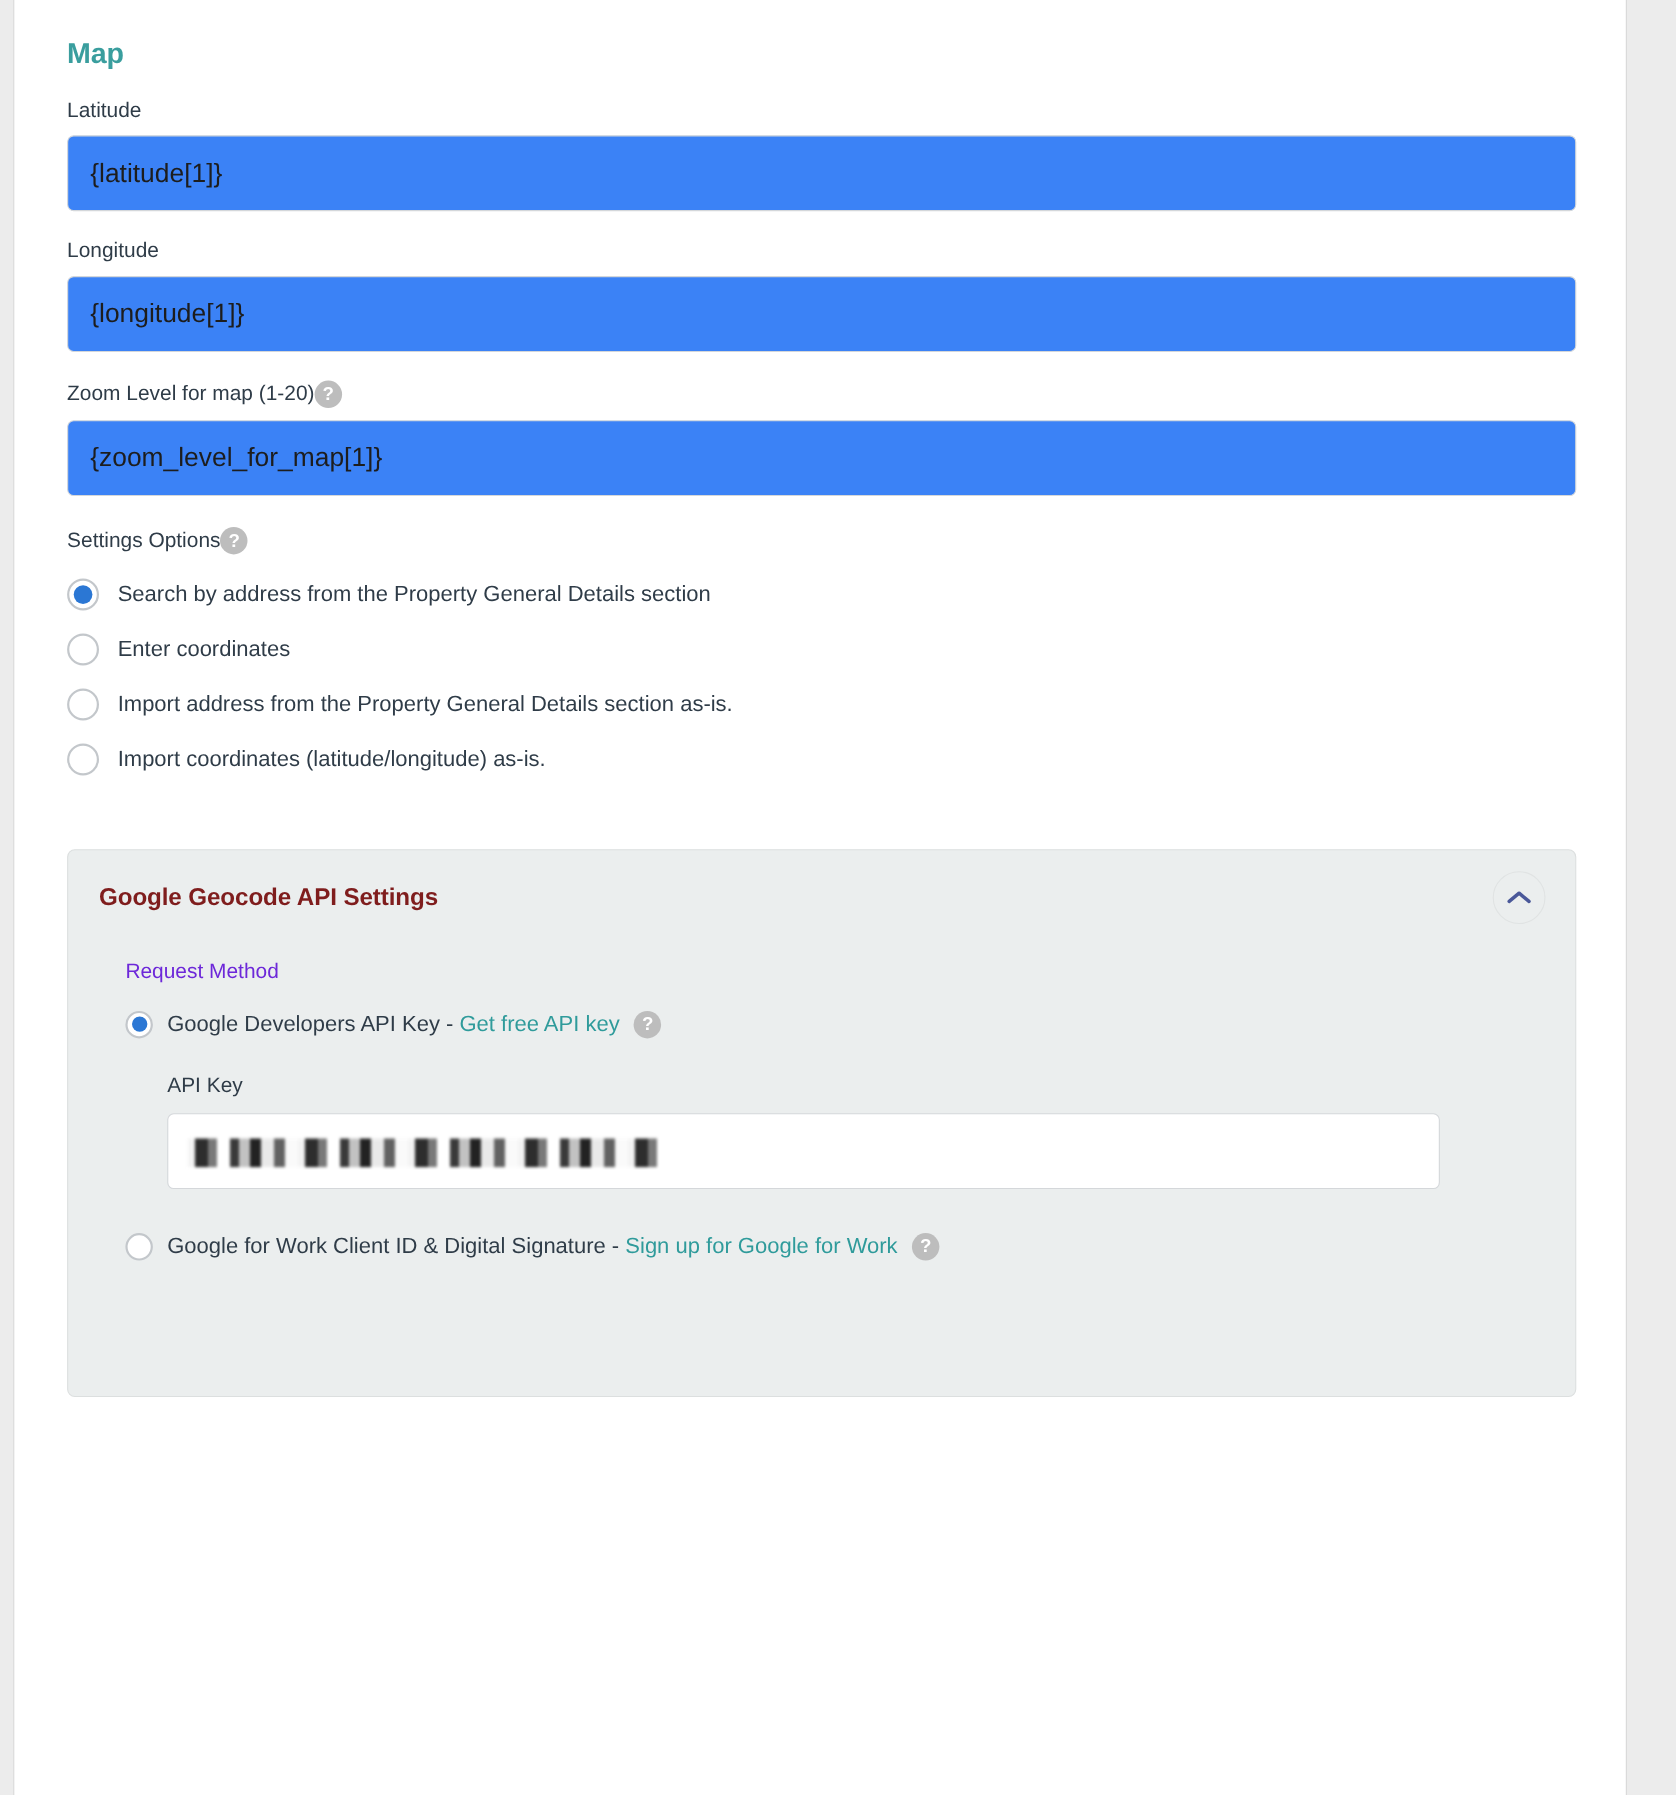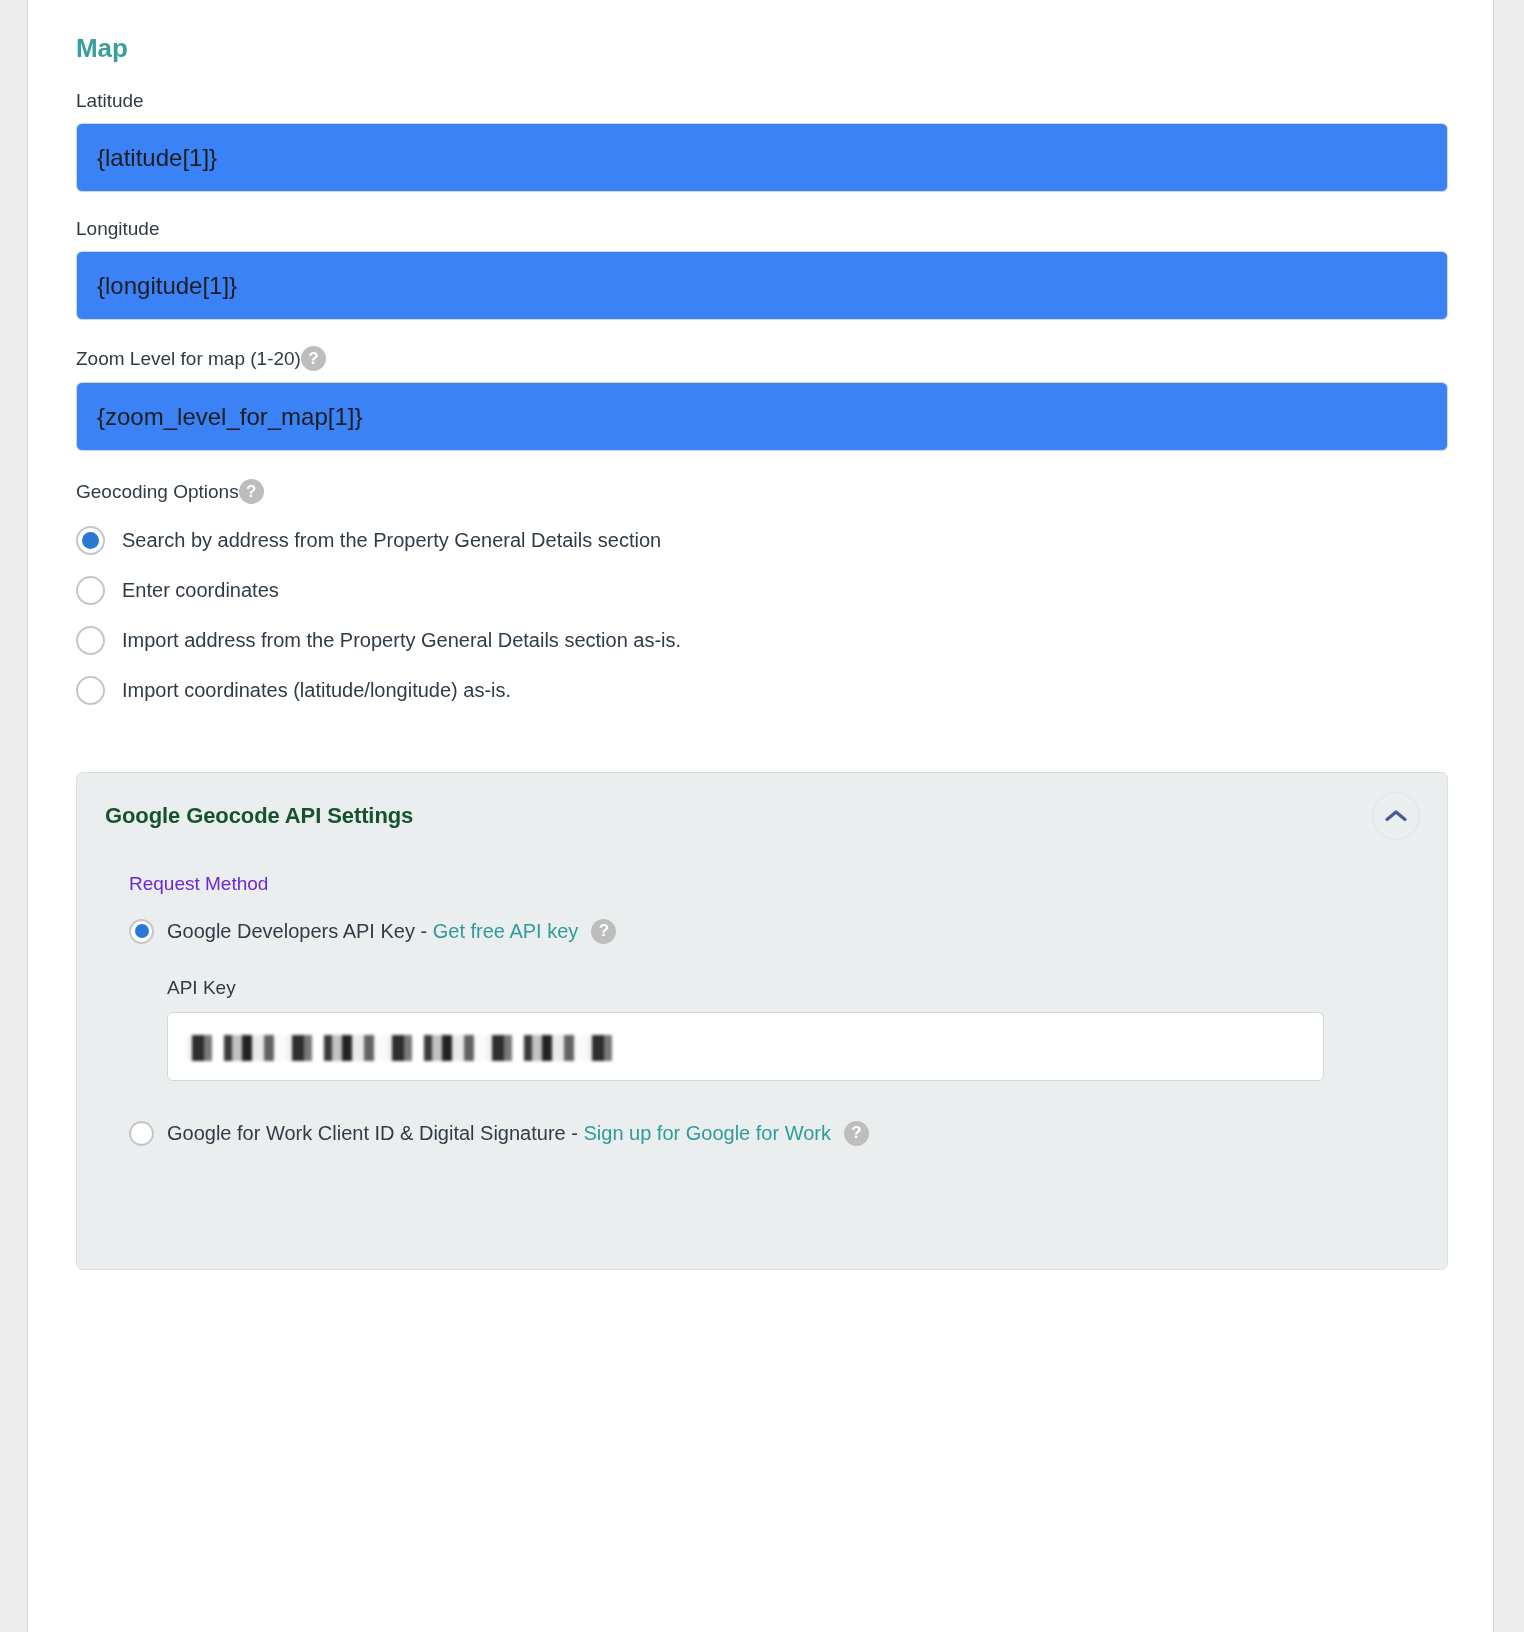--- a/index.html
+++ b/index.html
@@ -11,21 +11,21 @@
   body {
     width: 1524px;
     height: 1632px;
     background: #ececec;
     font-family: "Liberation Sans", sans-serif;
     overflow: hidden;
   }
 
   .page-frame {
     position: absolute;
-    left: 27px;
+    left: 12px;
     top: 0;
     width: 1467px;
     height: 1632px;
     background: #ffffff;
     border-left: 1px solid #d6d6d6;
     border-right: 1px solid #d6d6d6;
   }
 
   .content {
     padding: 0 45px 0 48px;
@@ -132,21 +132,21 @@
     position: relative;
     margin-top: 57px;
     margin-bottom: 0;
     background: #ebeeee;
     border: 1px solid #dcdfdf;
     border-radius: 7px;
     padding: 30px 34px 40px 28px;
     min-height: 498px;
   }
   .panel-title {
-    color: #14532d;
+    color: #7f1d1d;
     font-size: 22px;
     font-weight: bold;
     margin: 0 0 0 0;
     letter-spacing: -0.1px;
   }
   .panel-toggle {
     position: absolute;
     right: 27px;
     top: 19px;
     width: 48px;
@@ -282,21 +282,21 @@
     <div class="field-block">
       <div class="label-row">
         <label class="field-label">Zoom Level for map (1-20)</label>
         <span class="help-icon">?</span>
       </div>
       <input class="text-input" type="text" value="{zoom_level_for_map[1]}" style="">
     </div>
 
     <div class="field-block" style="margin-top:28px;">
       <div class="label-row">
-        <label class="field-label">Geocoding Options</label>
+        <label class="field-label">Settings Options</label>
         <span class="help-icon">?</span>
       </div>
 
       <div class="radio-list">
         <div class="radio-row">
           <span class="radio-dot checked"></span>
           <span class="radio-label">Search by address from the Property General Details section</span>
         </div>
         <div class="radio-row">
           <span class="radio-dot"></span>

